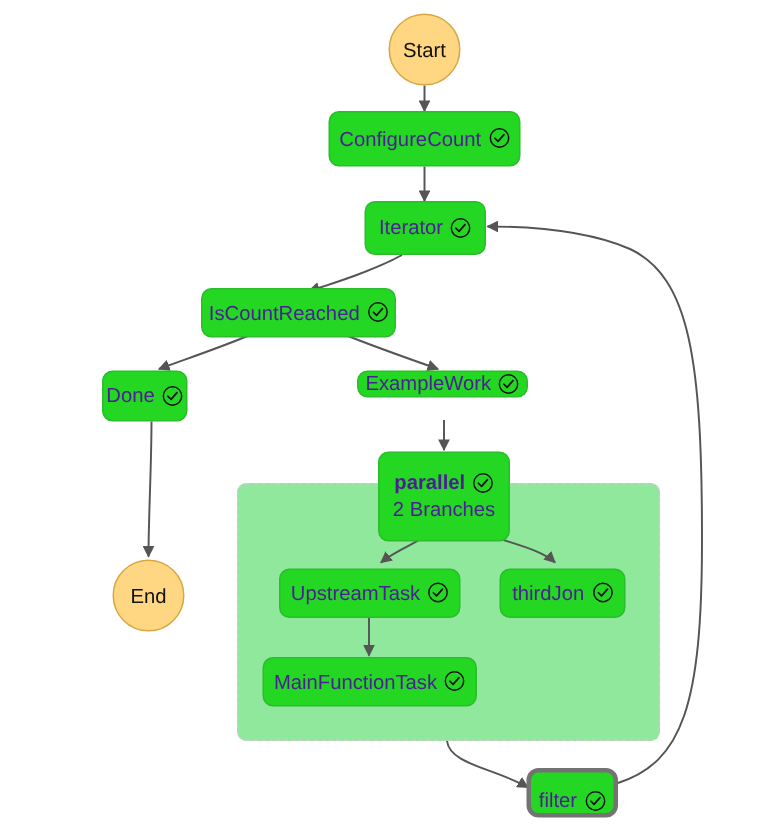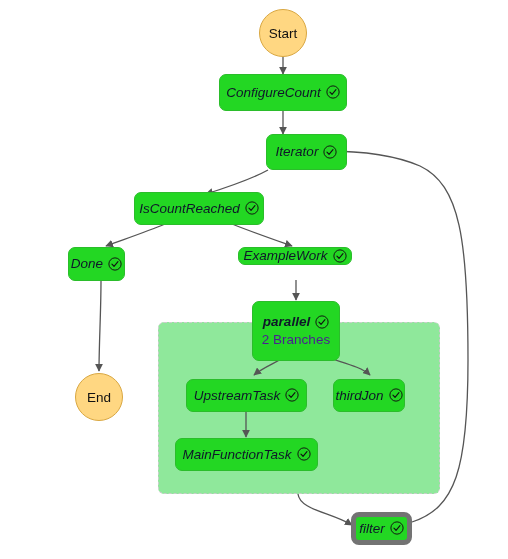--- a/index.html
+++ b/index.html
@@ -39,30 +39,31 @@
     color: #111111;
     font-size: 13.5px;
     line-height: 1.15;
     white-space: nowrap;
   }
   .node .row {
     display: flex;
     align-items: center;
     gap: 5px;
   }
-  .node .label { color: #0f172a; font-style: italic; }
+  .node .label { color: #4c1d95; }
   .node.bold-label .label { font-weight: bold; }
   .node .sub {
     font-size: 13.5px;
     color: #4c1d95;
     margin-top: 2px;
   }
   .node.highlight {
-    border: 5px solid #737373;
+    border: 3px solid #737373;
     border-radius: 8px;
+    justify-content: flex-end;
   }
   .terminal {
     position: absolute;
     box-sizing: border-box;
     border-radius: 50%;
     background: #ffd782;
     border: 1px solid #d9a741;
     display: flex;
     align-items: center;
     justify-content: center;
@@ -116,21 +117,21 @@
       <span class="label">ConfigureCount</span>
       <span>
         <svg class="check-icon" width="14" height="14" viewBox="0 0 16 16">
           <circle cx="8" cy="8" r="7" fill="none" stroke="#111111" stroke-width="1.1"></circle>
           <path d="M 4.5 8.2 L 6.9 10.6 L 11.4 5.4" fill="none" stroke="#111111" stroke-width="1.3" stroke-linecap="round" stroke-linejoin="round"></path>
         </svg>
       </span>
     </div>
   </div>
 
-  <div class="node" style="left:243px; top:134px; width:81px; height:36px;margin-left:23px;">
+  <div class="node" style="left:243px; top:134px; width:81px; height:36px;">
     <div class="row">
       <span class="label">Iterator</span>
       <span>
         <svg class="check-icon" width="14" height="14" viewBox="0 0 16 16">
           <circle cx="8" cy="8" r="7" fill="none" stroke="#111111" stroke-width="1.1"></circle>
           <path d="M 4.5 8.2 L 6.9 10.6 L 11.4 5.4" fill="none" stroke="#111111" stroke-width="1.3" stroke-linecap="round" stroke-linejoin="round"></path>
         </svg>
       </span>
     </div>
   </div>
@@ -189,21 +190,21 @@
       <span class="label">UpstreamTask</span>
       <span>
         <svg class="check-icon" width="14" height="14" viewBox="0 0 16 16">
           <circle cx="8" cy="8" r="7" fill="none" stroke="#111111" stroke-width="1.1"></circle>
           <path d="M 4.5 8.2 L 6.9 10.6 L 11.4 5.4" fill="none" stroke="#111111" stroke-width="1.3" stroke-linecap="round" stroke-linejoin="round"></path>
         </svg>
       </span>
     </div>
   </div>
 
-  <div class="node" style="left:333px; top:379px; width:72px; height:33px;">
+  <div class="node" style="left:333px; top:379px; width:84px; height:33px;">
     <div class="row">
       <span class="label">thirdJon</span>
       <span>
         <svg class="check-icon" width="14" height="14" viewBox="0 0 16 16">
           <circle cx="8" cy="8" r="7" fill="none" stroke="#111111" stroke-width="1.1"></circle>
           <path d="M 4.5 8.2 L 6.9 10.6 L 11.4 5.4" fill="none" stroke="#111111" stroke-width="1.3" stroke-linecap="round" stroke-linejoin="round"></path>
         </svg>
       </span>
     </div>
   </div>

